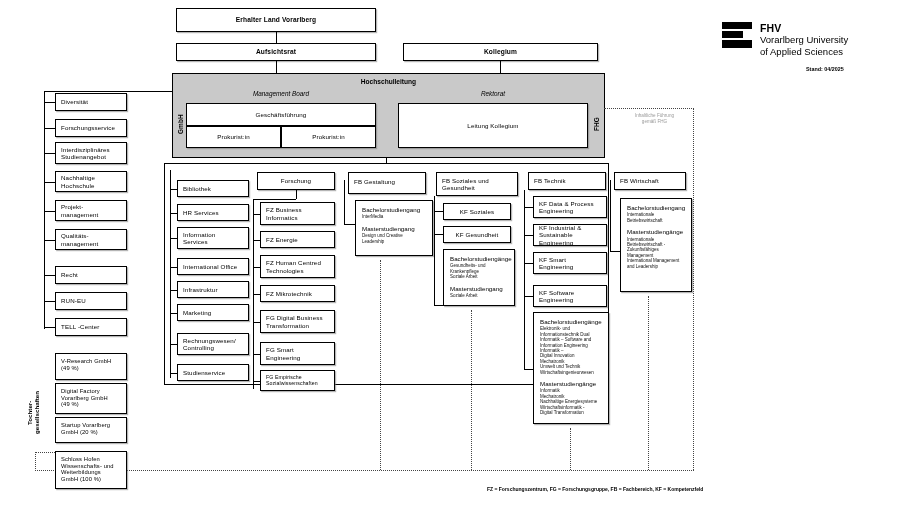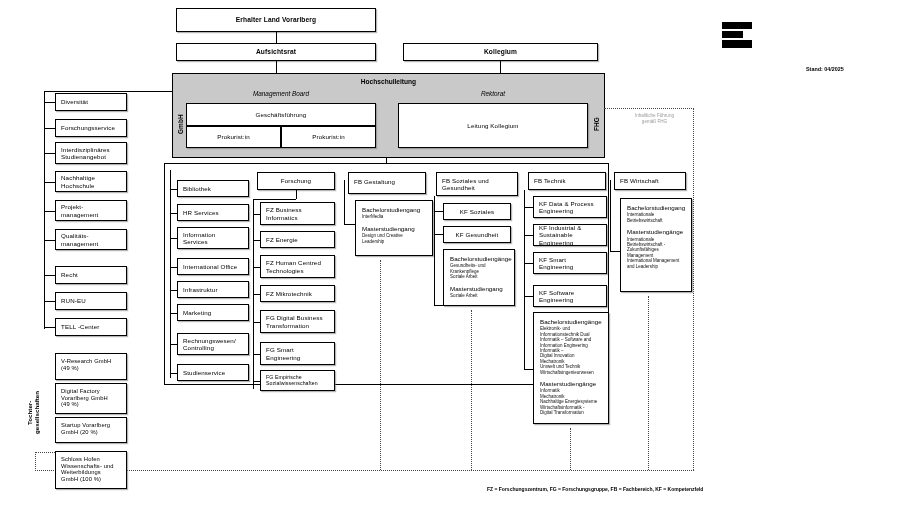--- a/index.html
+++ b/index.html
@@ -86,20 +86,25 @@
 <div class="canvas">
 
   <div class="logo-wrap">
     <div class="logo-mark">
       <i style="left:0;top:0;width:30px;height:7px;"></i>
       <i style="left:0;top:9px;width:21px;height:7px;"></i>
       <i style="left:0;top:18px;width:30px;height:8px;"></i>
       <i style="left:21px;top:0;width:9px;height:26px;background:#fff;"></i>
       <i style="left:21px;top:0;width:9px;height:7px;"></i>
       <i style="left:21px;top:18px;width:9px;height:8px;"></i>
+    </div>
+    <div class="logo-text">
+      <div class="fhv">FHV</div>
+      <div>Vorarlberg University</div>
+      <div>of Applied Sciences</div>
     </div>
   </div>
   <div class="stand">Stand: 04/2025</div>
 
   <div class="box hdrbox" style="left:176px;top:8px;width:200px;height:24px;">
     <span>Erhalter Land Vorarlberg</span>
   </div>
 
   <div class="box hdrbox" style="left:176px;top:43px;width:200px;height:18px;">
     <span>Aufsichtsrat</span>

